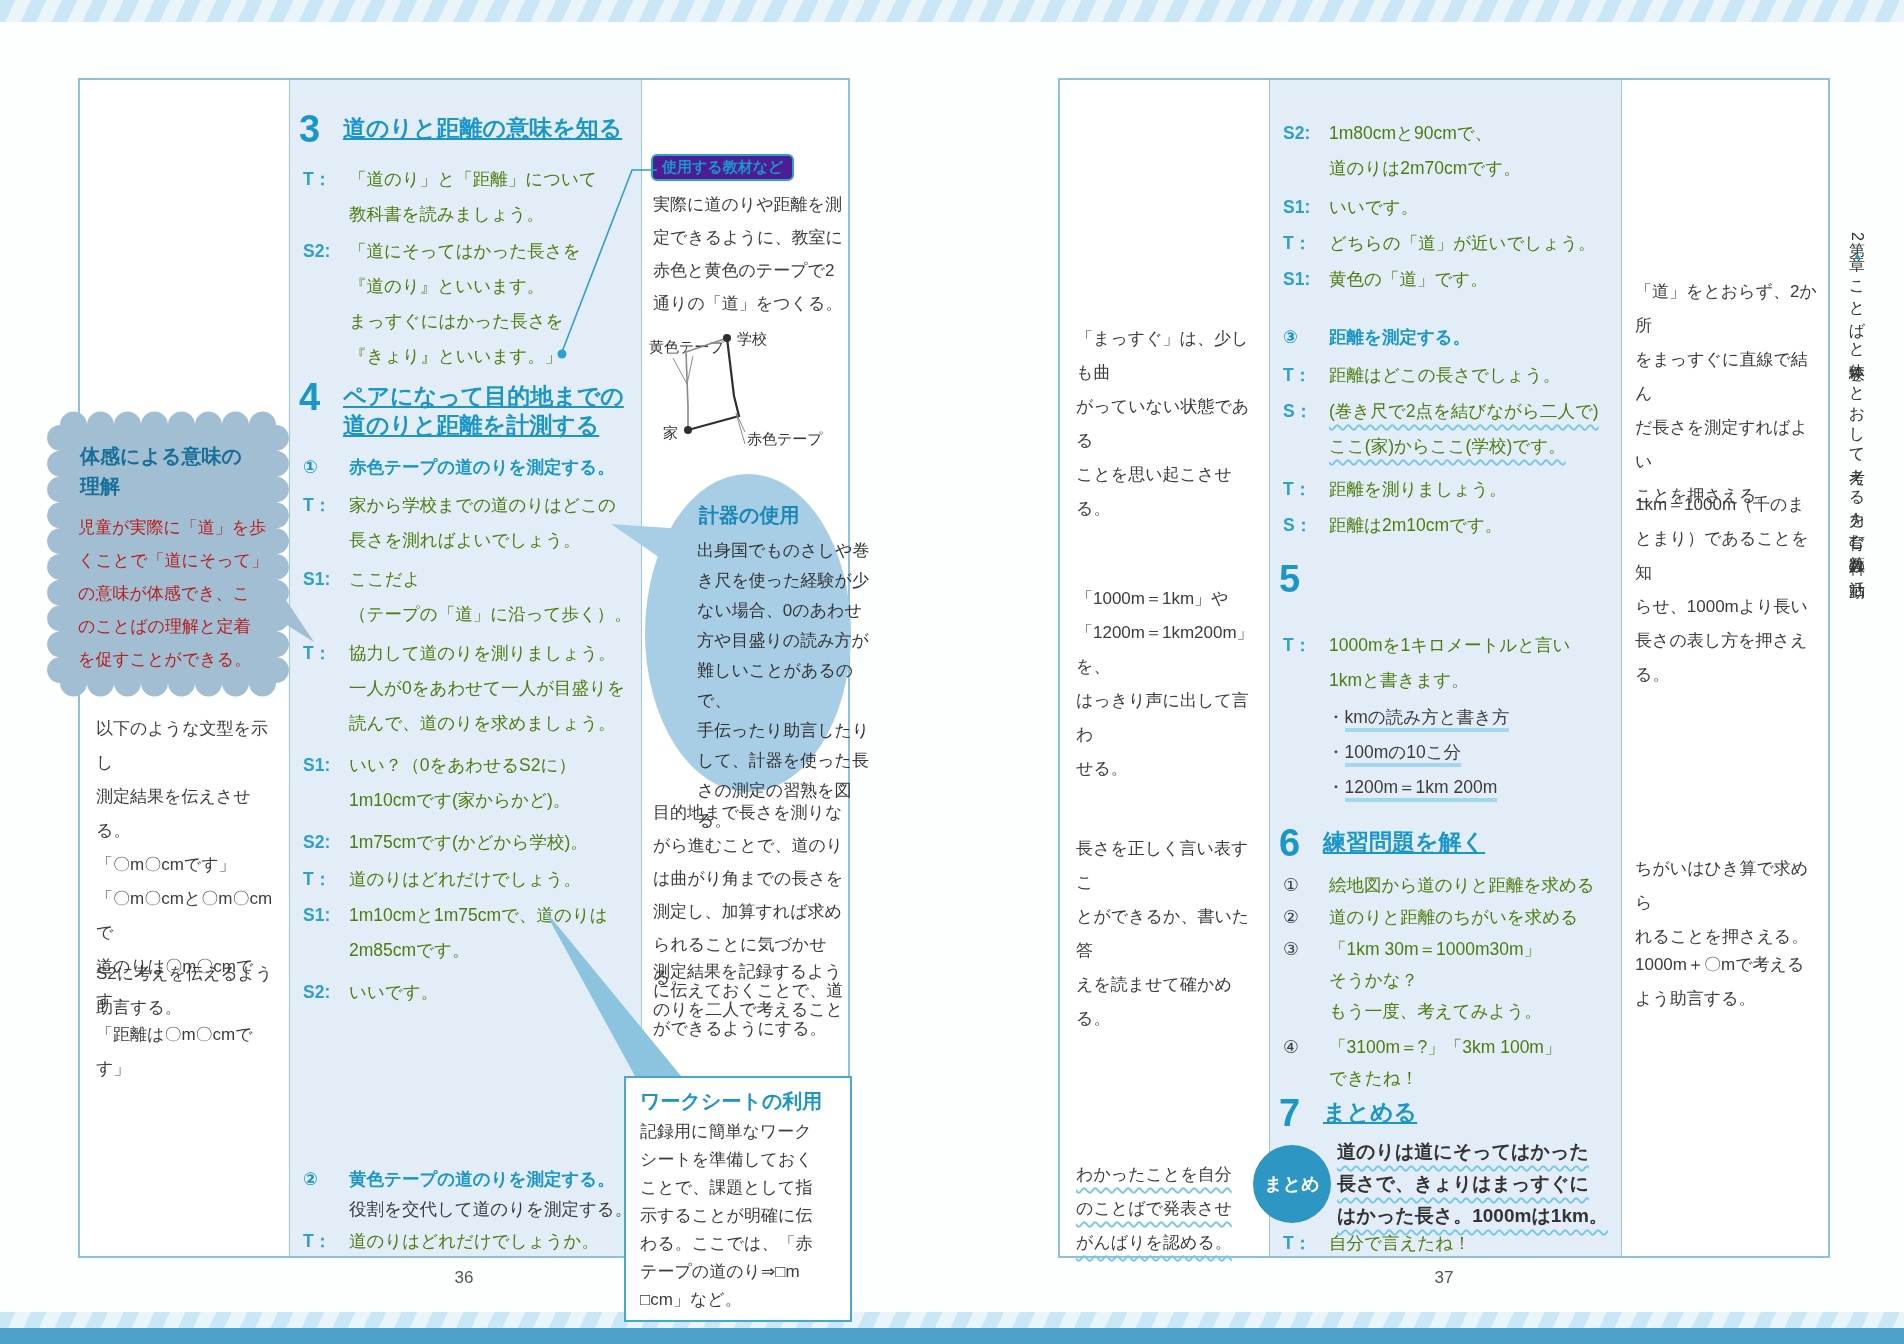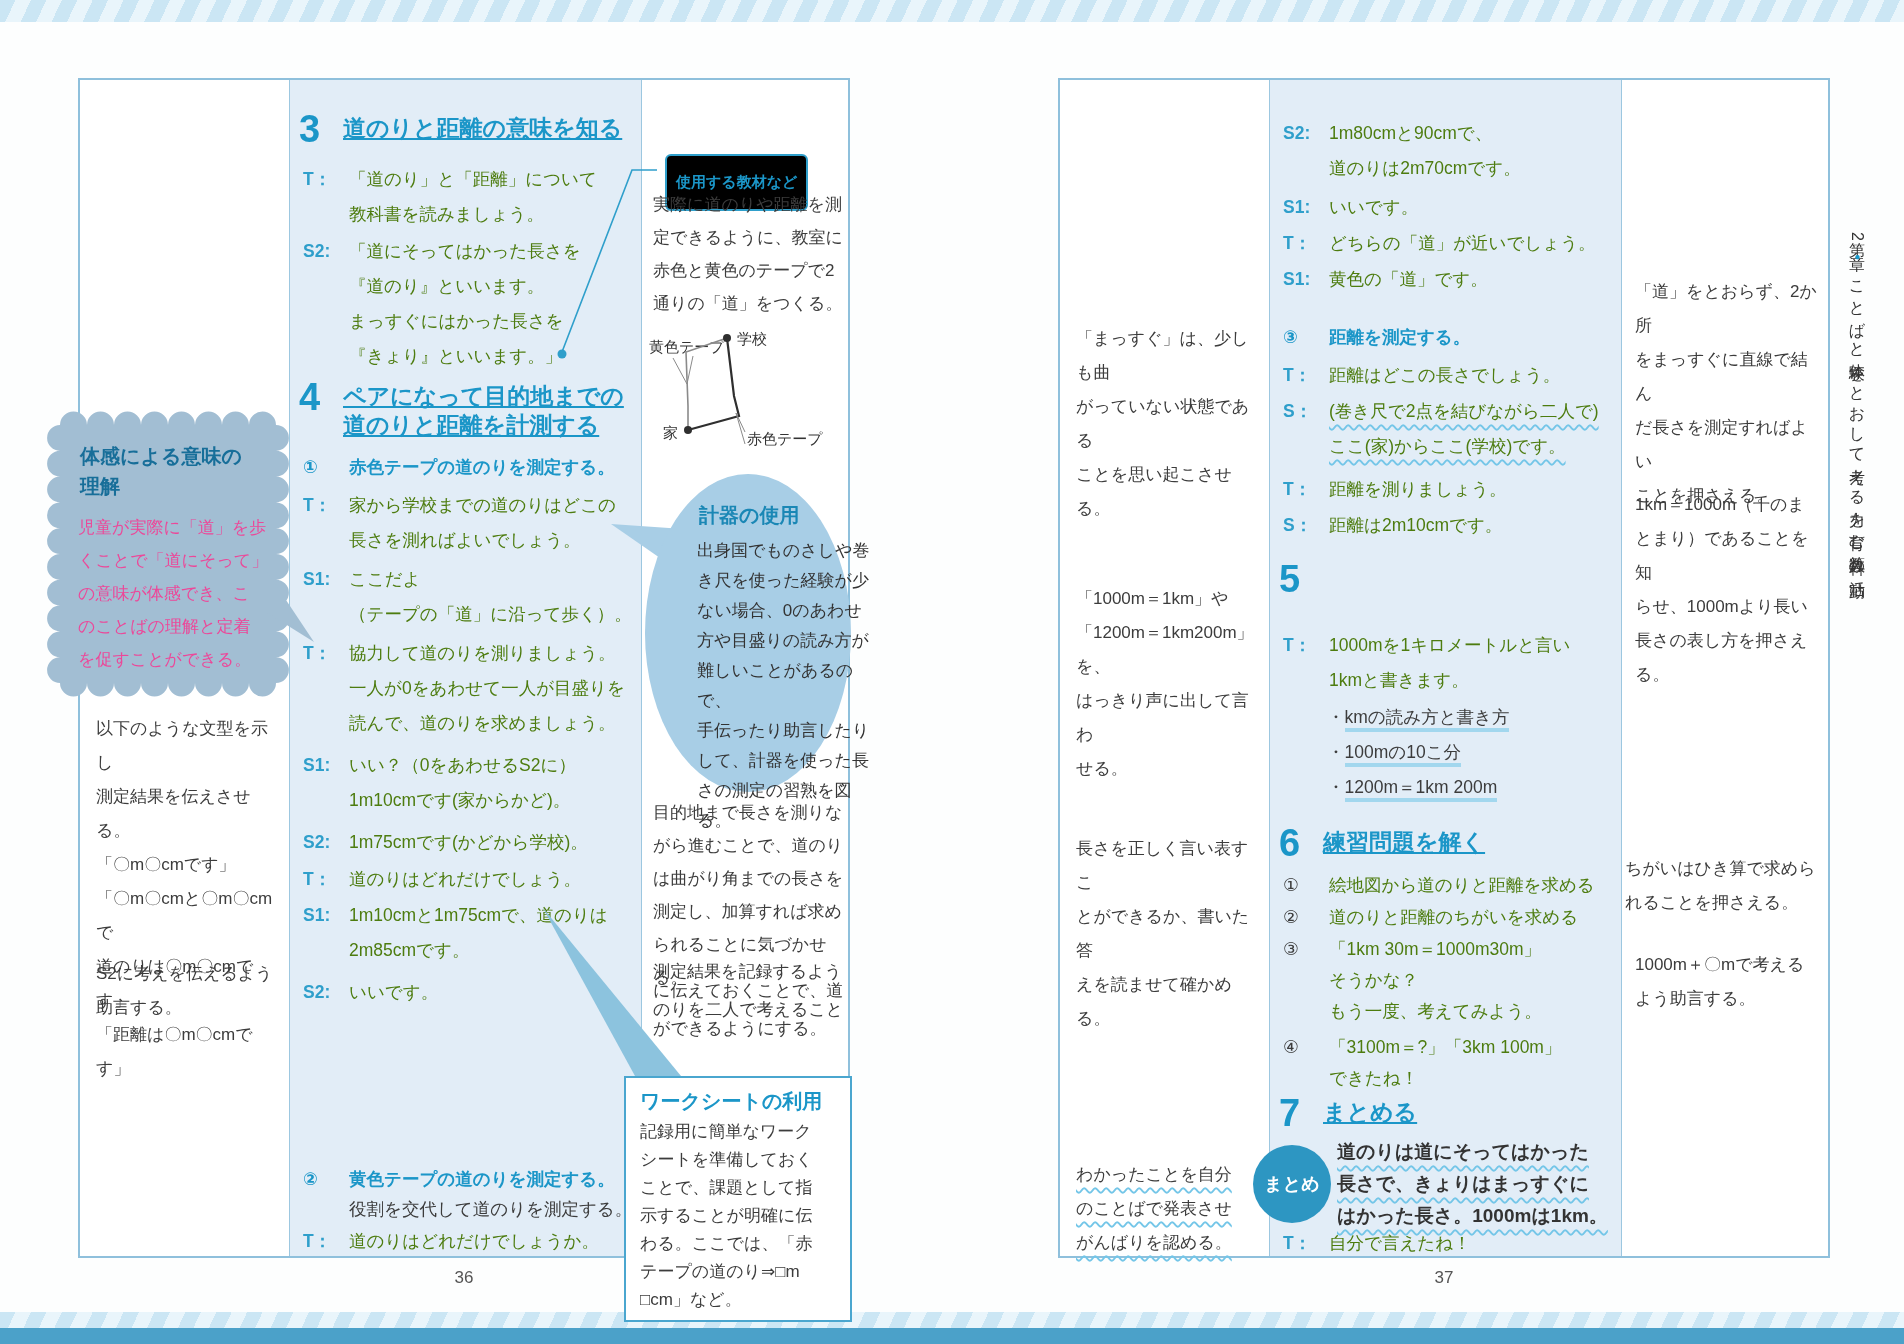--- a/index.html
+++ b/index.html
@@ -28,26 +28,26 @@
   .sub{position:absolute;left:14px;right:4px;display:flex;font-size:17.5px;line-height:35px;}
   .submk{width:46px;flex:none;color:#1b96c8;font-weight:700;}
   .subtt{color:#1b96c8;font-weight:700;}
   .subnote{position:absolute;left:60px;right:4px;font-size:17.5px;line-height:35px;color:#3c3c3c;}
   .li6 .lbl{color:#3c3c3c;font-weight:400;}
   .li6 .txt{line-height:31px;}
   .li6{line-height:31px;}
   .wavy .txt, .note.wavy, .wavy.summary{text-decoration:underline wavy #74c6e8 2px;text-underline-offset:7px;}
   .bullet{position:absolute;left:58px;font-size:17.5px;line-height:35px;color:#3c3c3c;}
   .ubar{border-bottom:4px solid #a2d7ee;padding-bottom:1px;}
-  .matbox{position:absolute;left:24px;top:74px;border:2px solid #2f9fcb;border-radius:6px;background:#000000;padding:17px 9px;font-size:15px;font-weight:700;color:#1b96c8;white-space:nowrap;}
+  .matbox{position:absolute;left:10px;top:74px;border:2px solid #2f9fcb;border-radius:6px;background:#4c1d95;padding:2px 9px;font-size:15px;font-weight:700;color:#1b96c8;white-space:nowrap;}
   .rpara{position:absolute;left:12px;width:192px;font-size:17px;line-height:33px;color:#3c3c3c;white-space:pre-line;}
   .callout-scallop{position:absolute;left:-20px;top:345px;width:216px;height:258px;}
   .callout-scallop svg{position:absolute;inset:0;overflow:visible;}
   .cs-title{position:absolute;left:20px;top:16px;font-size:20px;line-height:30px;font-weight:700;color:#176e99;white-space:pre-line;}
-  .cs-body{position:absolute;left:18px;top:86px;font-size:17px;line-height:33px;color:#ec4899;white-space:pre-line;}
+  .cs-body{position:absolute;left:18px;top:86px;font-size:17px;line-height:33px;color:#b91c1c;white-space:pre-line;}
   .tailsvg{position:absolute;overflow:visible;}
   .inst-bubble{position:absolute;left:-38px;top:392px;width:250px;height:322px;}
   .inst-bubble svg{position:absolute;inset:0;overflow:visible;}
   .ib-title{position:absolute;left:96px;top:30px;font-size:20px;font-weight:700;color:#1a87b5;}
   .ib-body{position:absolute;left:94px;top:64px;width:180px;font-size:17px;line-height:30px;color:#333;white-space:pre-line;}
   .wsbox{position:absolute;left:544px;top:996px;width:228px;height:246px;background:#fff;border:2px solid #4aa6cf;box-sizing:border-box;padding:8px 12px 6px 14px;z-index:5;}
   .ws-title{font-size:20px;font-weight:700;color:#1b96c8;line-height:30px;}
   .ws-body{font-size:17px;line-height:28px;color:#3c3c3c;white-space:pre-line;margin-top:2px;}
   .overlay{position:absolute;inset:0;overflow:visible;pointer-events:none;z-index:3;}
   .badge{position:absolute;left:193px;top:1065px;width:78px;height:78px;border-radius:50%;background:#2d96c2;color:#fff;font-size:18px;font-weight:700;text-align:center;line-height:78px;z-index:4;}
@@ -356,21 +356,21 @@
 
     <div class="colR">
       <div class="note" style="top:195px;left:14px;right:8px">「道」をとおらず、2か所
 をまっすぐに直線で結ん
 だ長さを測定すればよい
 ことを押さえる。</div>
       <div class="note" style="top:408px;left:14px;right:8px">1km＝1000m（千のま
 とまり）であることを知
 らせ、1000mより長い
 長さの表し方を押さえる。</div>
-      <div class="note" style="top:772px;left:4px;right:8px">ちがいはひき算で求めら
+      <div class="note" style="top:772px;left:14px;right:8px">ちがいはひき算で求めら
 れることを押さえる。</div>
       <div class="note" style="top:868px;left:14px;right:8px">1000m＋〇mで考える
 よう助言する。</div>
     </div>
   </div>
 
   <div class="pagenum pn-left">36</div>
   <div class="pagenum pn-right">37</div>
 
   <div class="sidebar">

